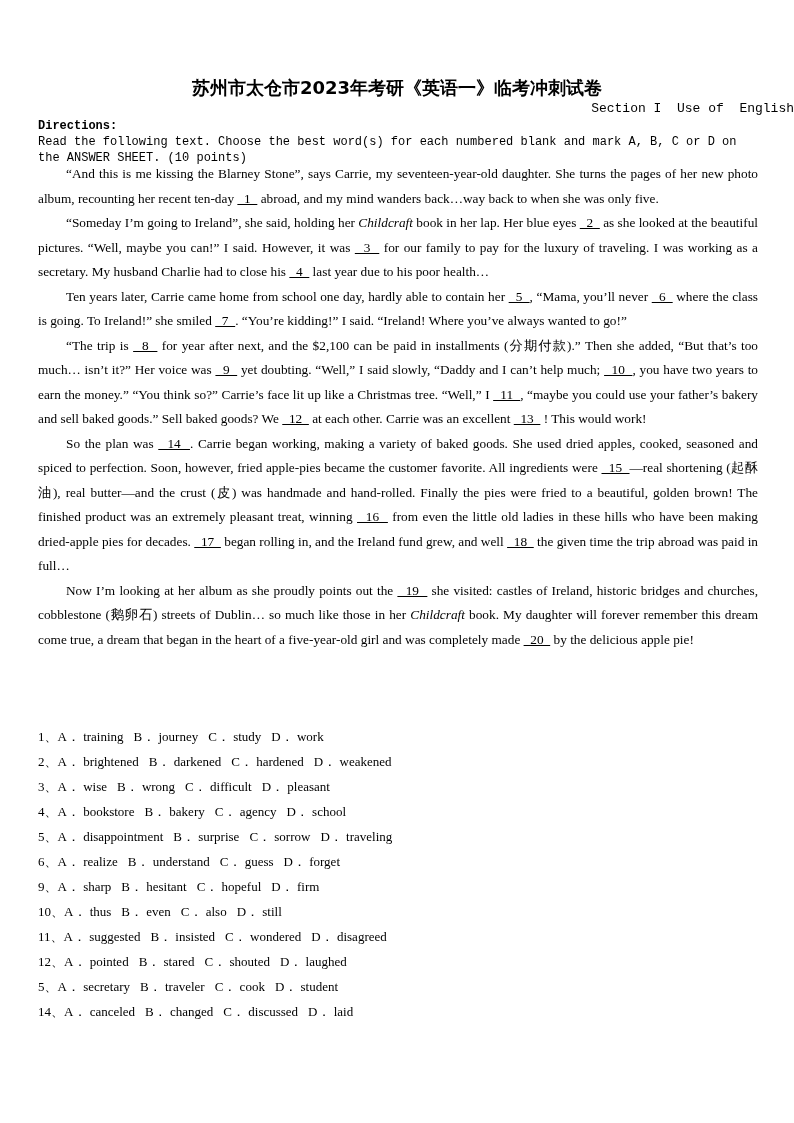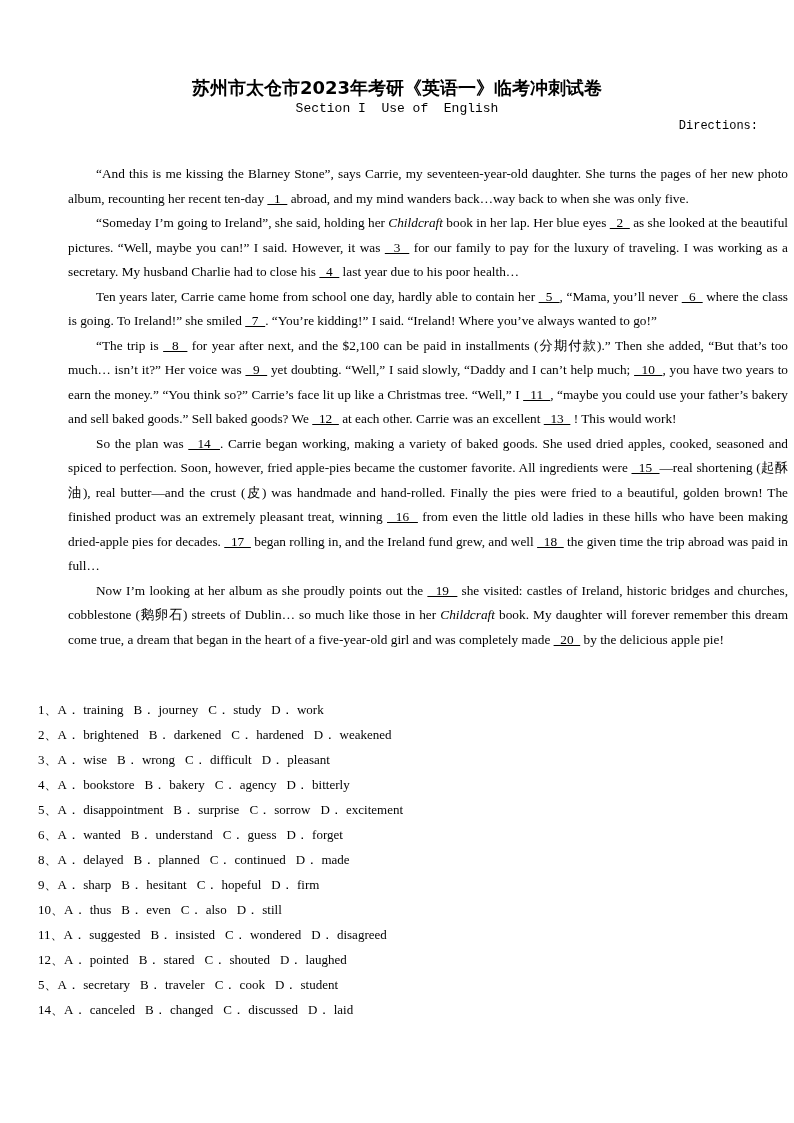--- a/index.html
+++ b/index.html
@@ -4,73 +4,72 @@
 <style>
   html, body { margin: 0; padding: 0; background: #ffffff; }
   body { width: 794px; height: 1123px; position: relative; overflow: hidden; color: #000; }
   .page { position: absolute; left: 0; top: 0; width: 764px; height: 1123px; }
   .title {
     position: absolute; left: 0; width: 794px; top: 76px; text-align: center;
     font-family: "DejaVu Sans", sans-serif; font-weight: bold; font-size: 18px; line-height: 24px;
     letter-spacing: 0px;
   }
   .subtitle {
-    position: absolute; left: 0; width: 794px; top: 101px; text-align: center;
+    position: absolute; left: 0; width: 794px; top: 101px; text-align: right;
     font-family: "Liberation Mono", monospace; font-size: 13px; line-height: 16px;
     white-space: pre;
   }
   .directions {
     position: absolute; left: 38px; top: 118px; width: 720px;
     font-family: "Liberation Mono", monospace; font-size: 12px; line-height: 16px;
   }
-  .directions .label { font-weight: normal; text-align: right; }
+  .directions .label { font-weight: bold; }
   .passage {
     position: absolute; left: 38px; top: 162px; width: 720px;
     font-family: "Liberation Serif", serif; font-size: 13.3px; line-height: 24.5px;
     text-align: justify;
-    margin-left: 30px;
   }
   .passage p { margin: 0; text-indent: 28px; }
   .blank { text-decoration: underline; white-space: pre; }
   .options {
-    position: absolute; left: 38px; top: 697px; width: 720px;
+    position: absolute; left: 38px; top: 724px; width: 720px;
     font-family: "Liberation Serif", serif; font-size: 13px; line-height: 25px;
   }
   .opt-row { white-space: pre; height: 25px; }
   .gap { display: inline-block; width: 10px; }
   i { font-style: italic; }
 </style>
 </head>
 <body>
 
 <div class="page">
   <div class="title">苏州市太仓市2023年考研《英语一》临考冲刺试卷</div>
   <div class="subtitle">Section I  Use of  English</div>
 
   <div class="directions">
     <div class="label">Directions:</div>
+    <div>Read the following text. Choose the best word(s) for each numbered blank and mark A, B, C or D on the ANSWER SHEET. (10 points)</div>
   </div>
 
   <div class="passage" id="passage">
       <p><span>“And this is me kissing the Blarney Stone”, says Carrie, my seventeen-year-old daughter. She turns the pages of her new photo album, recounting her recent ten-day </span><span class="blank">  1  </span><span> abroad, and my mind wanders back…way back to when she was only five.</span></p>
       <p><span>“Someday I’m going to Ireland”, she said, holding her </span><span><i>Childcraft</i></span><span> book in her lap. Her blue eyes </span><span class="blank">  2  </span><span> as she looked at the beautiful pictures. “Well, maybe you can!” I said. However, it was </span><span class="blank">  3  </span><span> for our family to pay for the luxury of traveling. I was working as a secretary. My husband Charlie had to close his </span><span class="blank">  4  </span><span> last year due to his poor health…</span></p>
       <p><span>Ten years later, Carrie came home from school one day, hardly able to contain her </span><span class="blank">  5  </span><span>, “Mama, you’ll never </span><span class="blank">  6  </span><span> where the class is going. To Ireland!” she smiled </span><span class="blank">  7  </span><span>. “You’re kidding!” I said. “Ireland! Where you’ve always wanted to go!”</span></p>
       <p><span>“The trip is </span><span class="blank">  8  </span><span> for year after next, and the $2,100 can be paid in installments (分期付款).” Then she added, “But that’s too much… isn’t it?” Her voice was </span><span class="blank">  9  </span><span> yet doubting. “Well,” I said slowly, “Daddy and I can’t help much; </span><span class="blank">  10  </span><span>, you have two years to earn the money.” “You think so?” Carrie’s face lit up like a Christmas tree. “Well,” I </span><span class="blank">  11  </span><span>, “maybe you could use your father’s bakery and sell baked goods.” Sell baked goods? We </span><span class="blank">  12  </span><span> at each other. Carrie was an excellent </span><span class="blank">  13  </span><span> ! This would work!</span></p>
       <p><span>So the plan was </span><span class="blank">  14  </span><span>. Carrie began working, making a variety of baked goods. She used dried apples, cooked, seasoned and spiced to perfection. Soon, however, fried apple-pies became the customer favorite. All ingredients were </span><span class="blank">  15  </span><span>—real shortening (起酥油), real butter—and the crust (皮) was handmade and hand-rolled. Finally the pies were fried to a beautiful, golden brown! The finished product was an extremely pleasant treat, winning </span><span class="blank">  16  </span><span> from even the little old ladies in these hills who have been making dried-apple pies for decades. </span><span class="blank">  17  </span><span> began rolling in, and the Ireland fund grew, and well </span><span class="blank">  18  </span><span> the given time the trip abroad was paid in full…</span></p>
       <p><span>Now I’m looking at her album as she proudly points out the </span><span class="blank">  19  </span><span> she visited: castles of Ireland, historic bridges and churches, cobblestone (鹅卵石) streets of Dublin… so much like those in her </span><span><i>Childcraft</i></span><span> book. My daughter will forever remember this dream come true, a dream that began in the heart of a five-year-old girl and was completely made </span><span class="blank">  20  </span><span> by the delicious apple pie!</span></p>
     </div>
 
   <div class="options" id="options">
       <div class="opt-row"><span>1、</span><span>A． training</span><span class="gap"></span><span>B． journey</span><span class="gap"></span><span>C． study</span><span class="gap"></span><span>D． work</span></div>
       <div class="opt-row"><span>2、</span><span>A． brightened</span><span class="gap"></span><span>B． darkened</span><span class="gap"></span><span>C． hardened</span><span class="gap"></span><span>D． weakened</span></div>
       <div class="opt-row"><span>3、</span><span>A． wise</span><span class="gap"></span><span>B． wrong</span><span class="gap"></span><span>C． difficult</span><span class="gap"></span><span>D． pleasant</span></div>
-      <div class="opt-row"><span>4、</span><span>A． bookstore</span><span class="gap"></span><span>B． bakery</span><span class="gap"></span><span>C． agency</span><span class="gap"></span><span>D． bitterly</span></div>
-      <div class="opt-row"><span>5、</span><span>A． disappointment</span><span class="gap"></span><span>B． surprise</span><span class="gap"></span><span>C． sorrow</span><span class="gap"></span><span>D． excitement</span></div>
-      <div class="opt-row"><span>6、</span><span>A． wanted</span><span class="gap"></span><span>B． understand</span><span class="gap"></span><span>C． guess</span><span class="gap"></span><span>D． forget</span></div>
-      <div class="opt-row"><span>8、</span><span>A． delayed</span><span class="gap"></span><span>B． planned</span><span class="gap"></span><span>C． continued</span><span class="gap"></span><span>D． made</span></div>
+      <div class="opt-row"><span>4、</span><span>A． bookstore</span><span class="gap"></span><span>B． bakery</span><span class="gap"></span><span>C． agency</span><span class="gap"></span><span>D． school</span></div>
+      <div class="opt-row"><span>5、</span><span>A． disappointment</span><span class="gap"></span><span>B． surprise</span><span class="gap"></span><span>C． sorrow</span><span class="gap"></span><span>D． traveling</span></div>
+      <div class="opt-row"><span>6、</span><span>A． realize</span><span class="gap"></span><span>B． understand</span><span class="gap"></span><span>C． guess</span><span class="gap"></span><span>D． forget</span></div>
       <div class="opt-row"><span>9、</span><span>A． sharp</span><span class="gap"></span><span>B． hesitant</span><span class="gap"></span><span>C． hopeful</span><span class="gap"></span><span>D． firm</span></div>
       <div class="opt-row"><span>10、</span><span>A． thus</span><span class="gap"></span><span>B． even</span><span class="gap"></span><span>C． also</span><span class="gap"></span><span>D． still</span></div>
       <div class="opt-row"><span>11、</span><span>A． suggested</span><span class="gap"></span><span>B． insisted</span><span class="gap"></span><span>C． wondered</span><span class="gap"></span><span>D． disagreed</span></div>
       <div class="opt-row"><span>12、</span><span>A． pointed</span><span class="gap"></span><span>B． stared</span><span class="gap"></span><span>C． shouted</span><span class="gap"></span><span>D． laughed</span></div>
       <div class="opt-row"><span>5、</span><span>A． secretary</span><span class="gap"></span><span>B． traveler</span><span class="gap"></span><span>C． cook</span><span class="gap"></span><span>D． student</span></div>
       <div class="opt-row"><span>14、</span><span>A． canceled</span><span class="gap"></span><span>B． changed</span><span class="gap"></span><span>C． discussed</span><span class="gap"></span><span>D． laid</span></div>
     </div>
 </div>
 
 </body></html>

